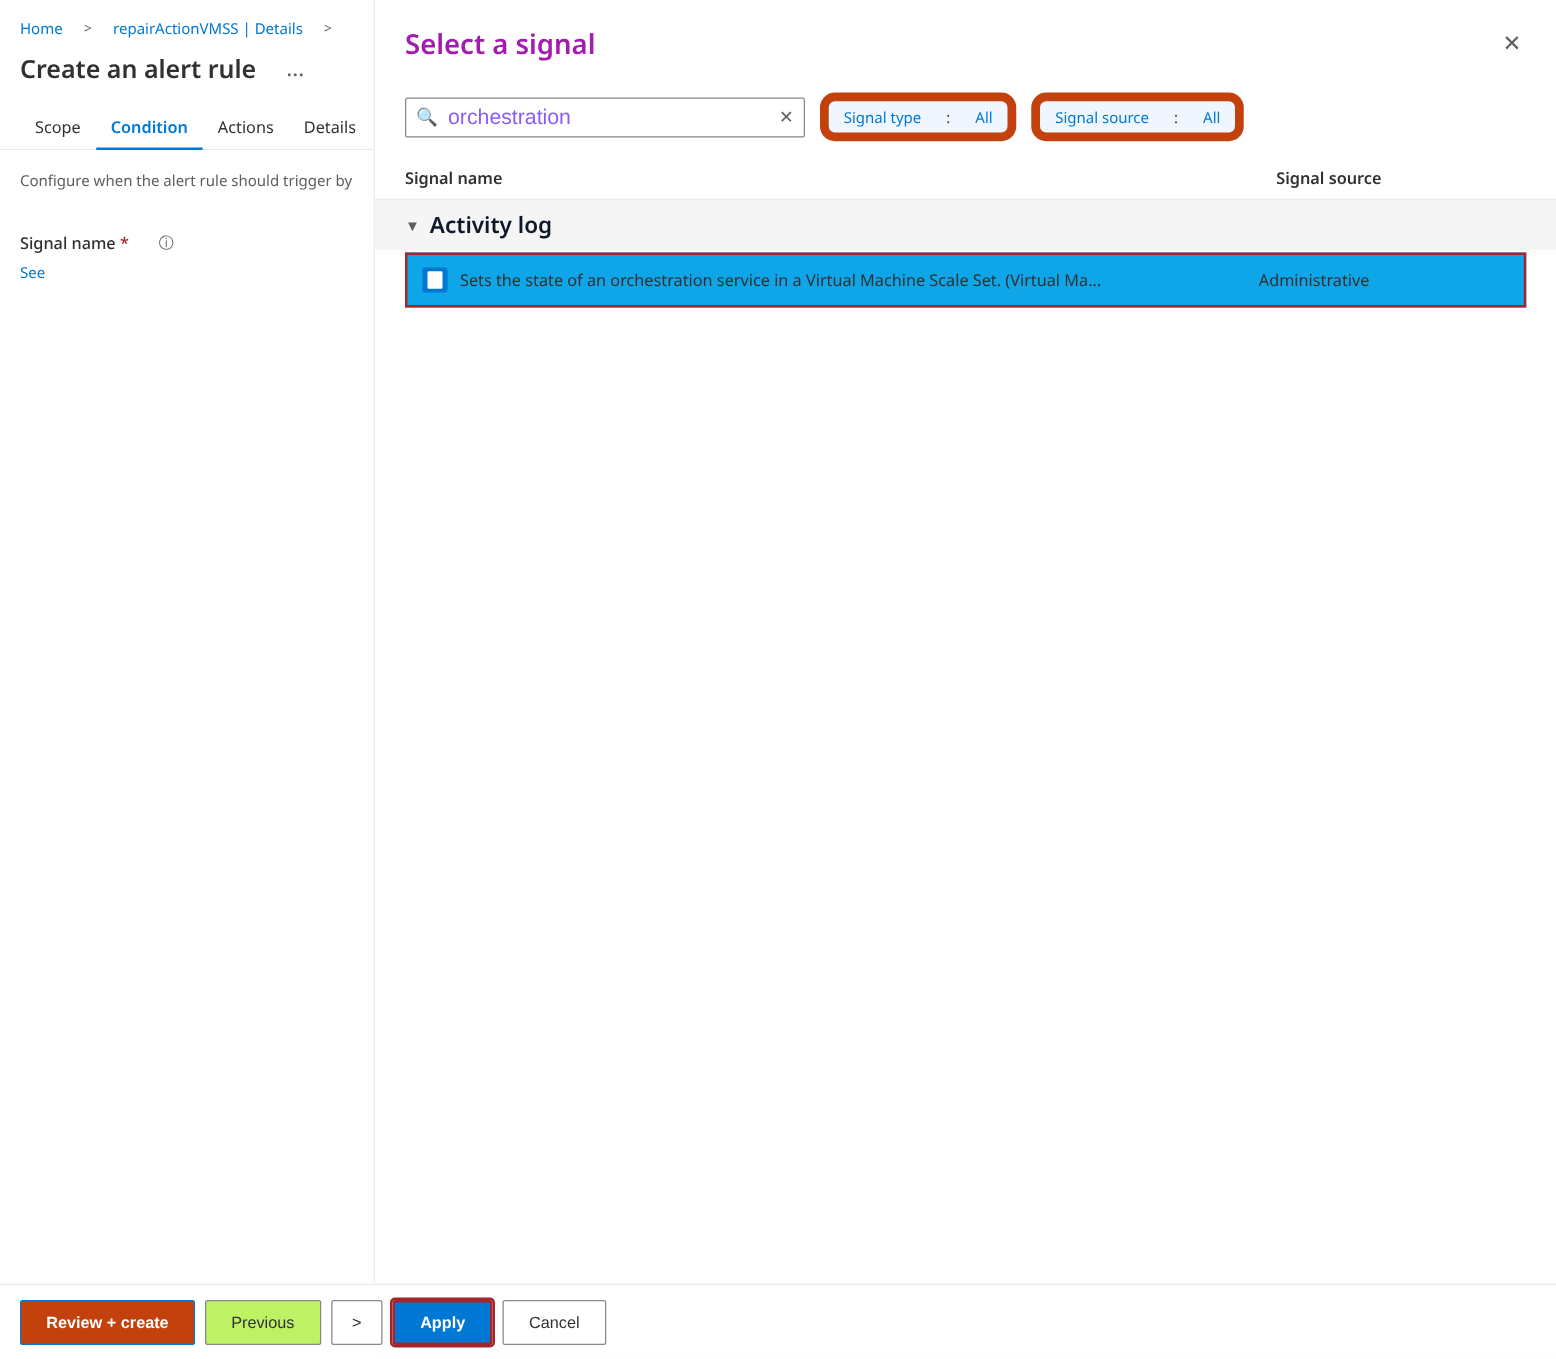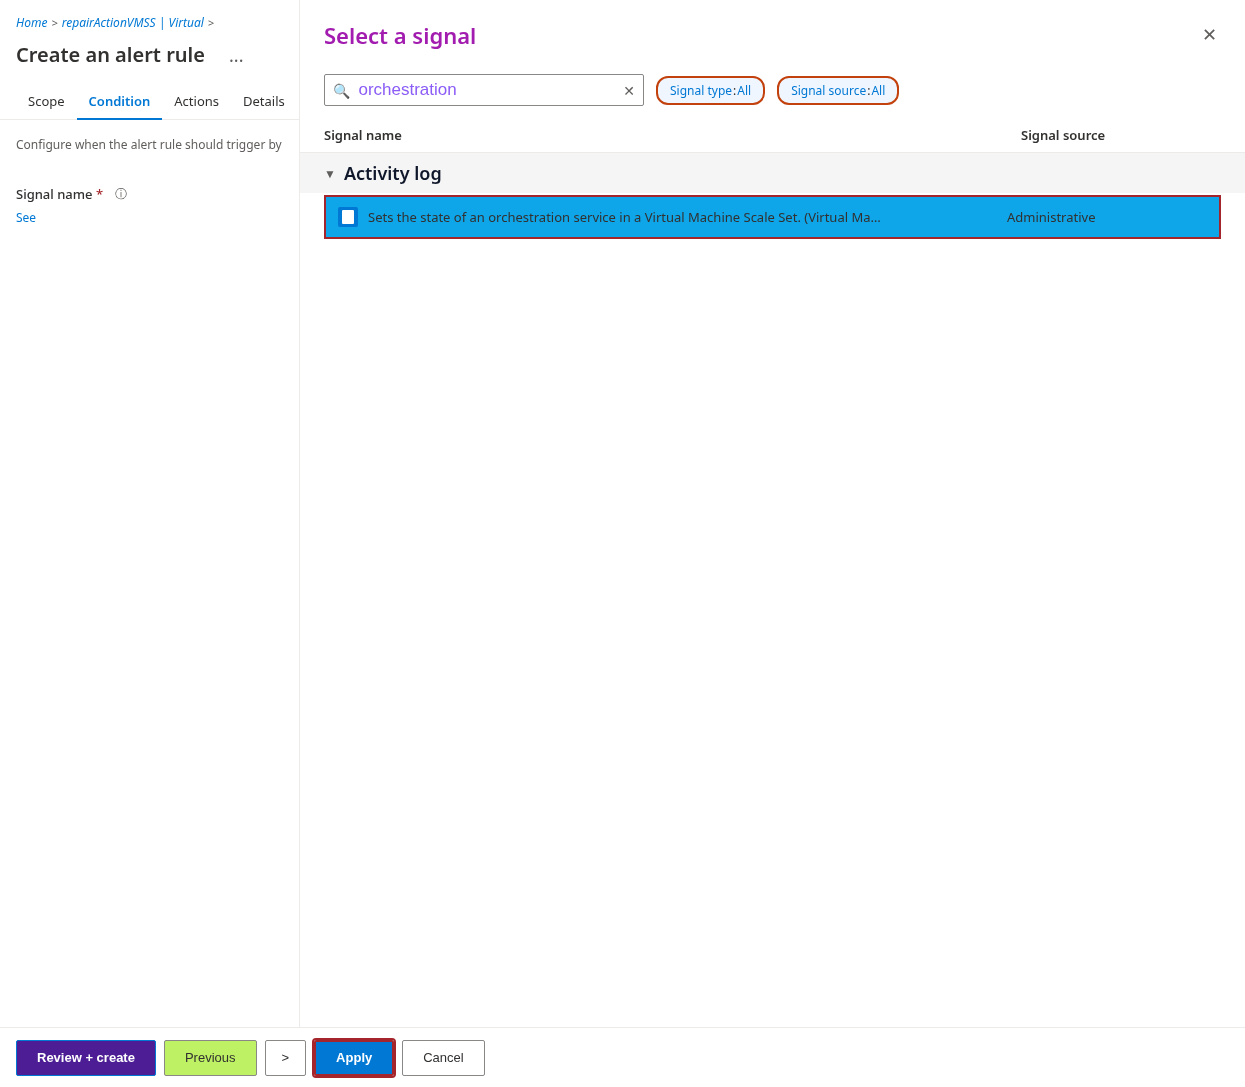--- a/index.html
+++ b/index.html
@@ -25,22 +25,21 @@
       display: flex;
       flex-direction: column;
     }
 
     .breadcrumb {
       display: flex;
       align-items: center;
       padding: 14px 16px 6px 16px;
       font-size: 12px;
       color: #0078d4;
-      gap: 4px;
-      font-style: italic;
+      gap: 17px;
     }
     .breadcrumb span {
       color: #0078d4;
       cursor: pointer;
     }
     .breadcrumb .sep {
       color: #605e5c;
       font-size: 11px;
     }
     .breadcrumb .current {
@@ -90,21 +89,21 @@
       flex: 1;
     }
     .configure-text {
       font-size: 12px;
       color: #605e5c;
       margin-bottom: 32px;
     }
     .field-row {
       display: flex;
       align-items: center;
-      gap: 12px;
+      gap: 24px;
       margin-bottom: 6px;
     }
     .field-label {
       font-size: 13px;
       color: #323130;
       font-weight: 500;
     }
     .field-label .required {
       color: #a4262c;
     }
@@ -128,21 +127,21 @@
       background: #fff;
       border-top: 1px solid #edebe9;
       display: flex;
       align-items: center;
       padding: 0 16px;
       gap: 8px;
       z-index: 10;
     }
 
     .btn-primary {
-      background: #4c1d95;
+      background: #c2410c;
       color: #fff;
       border: 1px solid #0078d4;
       padding: 6px 20px;
       font-size: 13px;
       font-weight: 600;
       cursor: pointer;
       border-radius: 2px;
       height: 36px;
     }
     .btn-secondary {
@@ -254,27 +253,27 @@
     .search-clear {
       color: #605e5c;
       cursor: pointer;
       font-size: 14px;
     }
 
     .filter-chip {
       display: flex;
       align-items: center;
       background: #f0f6ff;
-      border: 2px solid #c2410c;
+      border: 7px solid #c2410c;
       border-radius: 12px;
       padding: 4px 12px;
       font-size: 12px;
       color: #0078d4;
       cursor: pointer;
-      gap: 1px;
+      gap: 20px;
       white-space: nowrap;
     }
     .filter-chip .colon {
       color: #323130;
     }
 
     
     .table-header {
       display: flex;
       padding: 8px 24px;
@@ -357,21 +356,21 @@
       overflow-y: auto;
     }
   </style>
 </head>
 <body>
 
 <div class="left-panel">
   <div class="breadcrumb">
     <span>Home</span>
     <span class="sep">&gt;</span>
-    <span class="current">repairActionVMSS | Virtual</span>
+    <span class="current">repairActionVMSS | Details</span>
     <span class="sep">&gt;</span>
   </div>
 
   <div class="page-title-row">
     <span class="page-title">Create an alert rule</span>
     <span class="page-title-dots">...</span>
   </div>
 
   <div class="tabs-row">
     <div class="tab-item">Scope</div>

